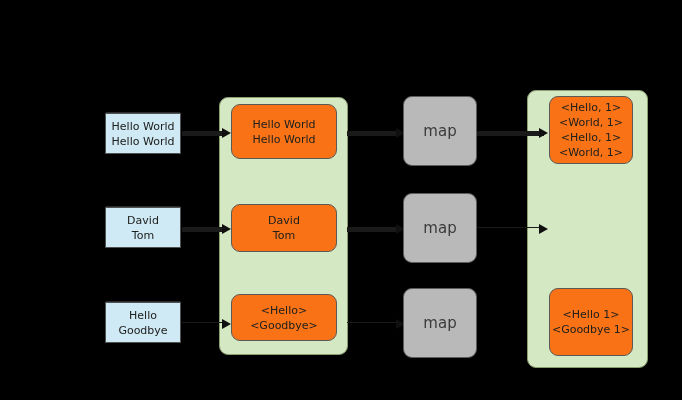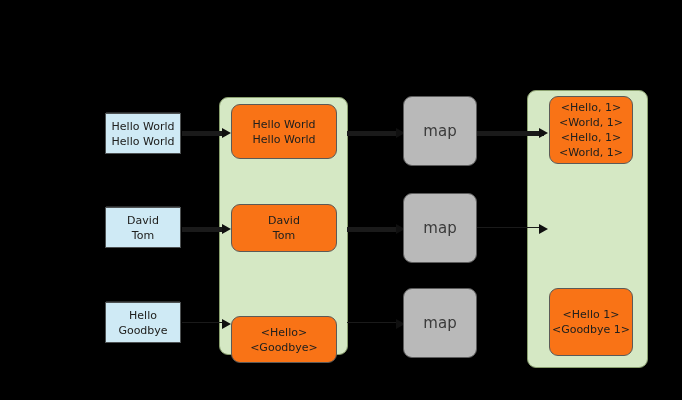--- a/index.html
+++ b/index.html
@@ -123,21 +123,21 @@
 
   <div class="node box-input" style="left:105px; top:302px; width:76px; height:41px;">Hello
 Goodbye</div>
 
   <div class="node box-cream" style="left:231px; top:104px; width:106px; height:55px;">Hello World
 Hello World</div>
 
   <div class="node box-cream" style="left:231px; top:204px; width:106px; height:48px;">David
 Tom</div>
 
-  <div class="node box-cream" style="left:231px; top:316px; width:106px; height:47px;">&lt;Hello&gt;
+  <div class="node box-cream" style="left:231px; top:294px; width:106px; height:47px;">&lt;Hello&gt;
 &lt;Goodbye&gt;</div>
 
   <div class="node box-map" style="left:403px; top:96px; width:74px; height:70px;">map</div>
 
   <div class="node box-map" style="left:403px; top:193px; width:74px; height:70px;">map</div>
 
   <div class="node box-map" style="left:403px; top:288px; width:74px; height:70px;">map</div>
 
   <div class="node box-cream" style="left:549px; top:96px; width:84px; height:68px;">&lt;Hello, 1&gt;
 &lt;World, 1&gt;

